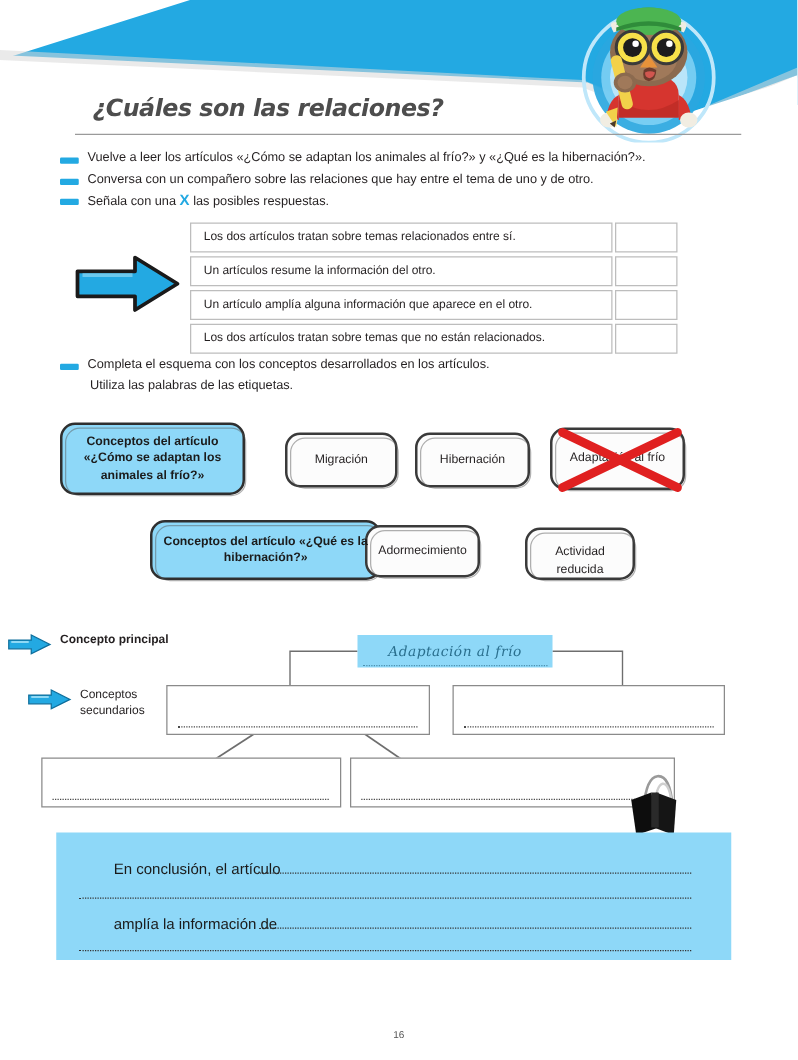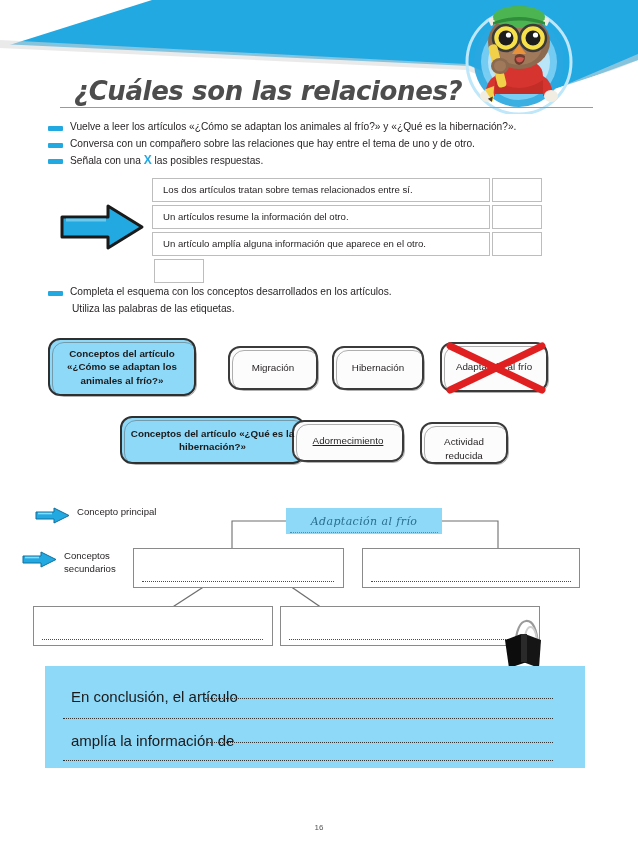--- a/index.html
+++ b/index.html
@@ -9,21 +9,21 @@
     color:#231f20;
   }
   .page{position:absolute;inset:0;background:#ffffff;}
 
   
   .header{position:absolute;left:0;top:0;width:638px;height:122px;overflow:hidden;}
   .header svg{position:absolute;left:0;top:0;}
 
   .title{
     position:absolute;left:74px;top:76px;
-    font-size:26px;font-weight:bold;font-style:italic;
+    font-size:19px;font-weight:bold;font-style:italic;
     letter-spacing:-0.4px;color:#4d4d4d;white-space:nowrap;
     font-family:"DejaVu Sans",sans-serif;
   }
   .title-rule{
     position:absolute;left:60px;top:107px;width:533px;height:1px;background:#9a9a9a;
   }
 
   
   .owl-wrap{position:absolute;left:455px;top:2px;width:128px;height:112px;}
 
@@ -96,21 +96,21 @@
     border-bottom:1px dotted #4b8fae;
   }
   .connectors{position:absolute;left:0;top:498px;width:638px;height:160px;}
 
   
   .note{
     position:absolute;left:45px;top:666px;width:540px;height:102px;
     background:#8ed8f8;
   }
   .note-clip{position:absolute;left:497px;top:612px;width:60px;height:62px;}
-  .ntext{position:absolute;font-size:15px;color:#1a1a1a;}
+  .ntext{position:absolute;font-size:12px;color:#1a1a1a;margin-left:20px;}
   .nline{position:absolute;border-bottom:1px dotted #333;height:0;}
 
   .pagenum{
     position:absolute;left:0;top:823px;width:638px;text-align:center;
     font-size:8px;color:#555;
   }
 </style>
 </head>
 <body>
 
@@ -206,20 +206,21 @@
     </div>
     <div class="opt-row">
       <div class="opt-label">Un artículos resume la información del otro.</div>
       <div class="opt-box"></div>
     </div>
     <div class="opt-row">
       <div class="opt-label">Un artículo amplía alguna información que aparece en el otro.</div>
       <div class="opt-box"></div>
     </div>
     <div class="opt-row">
+      <div class="opt-label">Los dos artículos tratan sobre temas que no están relacionados.</div>
       <div class="opt-box"></div>
     </div>
   </div>
 
   <div class="instr2">
     <div class="brow">
       <span class="dash"></span>
       <span class="btext">Completa el esquema con los conceptos desarrollados en los artículos.</span>
     </div>
     <div class="sub">Utiliza las palabras de las etiquetas.</div>
@@ -244,32 +245,32 @@
       <svg class="xbig" viewBox="0 0 118 58">
         <path d="M12 8 L104 52" stroke="#e02020" stroke-width="7" stroke-linecap="round"></path>
         <path d="M104 8 L12 52" stroke="#e02020" stroke-width="7" stroke-linecap="round"></path>
       </svg>
     </div>
 
     <div class="card blue" style="left:120px;top:82px;width:185px;height:48px;">
       <span class="ct">Conceptos del artículo «¿Qué es la hibernación?»</span>
     </div>
 
-    <div class="card" style="left:292px;top:86px;width:112px;height:42px;text-decoration:underline;">
+    <div class="card" style="left:292px;top:86px;width:92px;height:42px;">
       <span class="ct">Adormecimiento</span>
     </div>
 
     <div class="card" style="left:420px;top:88px;width:88px;height:42px;align-items:flex-end;">
       <span class="ct">Actividad reducida</span>
     </div>
   </div>
 
   <div class="schema">
 
-    <div class="legend" style="left:77px;top:8px;">
+    <div class="legend" style="left:48px;top:8px;font-weight:bold;">
       <span class="la">
         <svg width="36" height="17" viewBox="0 0 36 17">
           <path d="M1 5 L19 5 L19 1 L34 8.5 L19 16 L19 12 L1 12 Z" fill="#23a9e2" stroke="#0f6f9c" stroke-width="1"></path>
           <path d="M3 6.5 L17 6.5" stroke="#8fd9f5" stroke-width="1.6"></path>
         </svg>
       </span>
       <span>Concepto principal</span>
     </div>
 
     <div class="legend" style="left:64px;top:52px;width:70px;">

